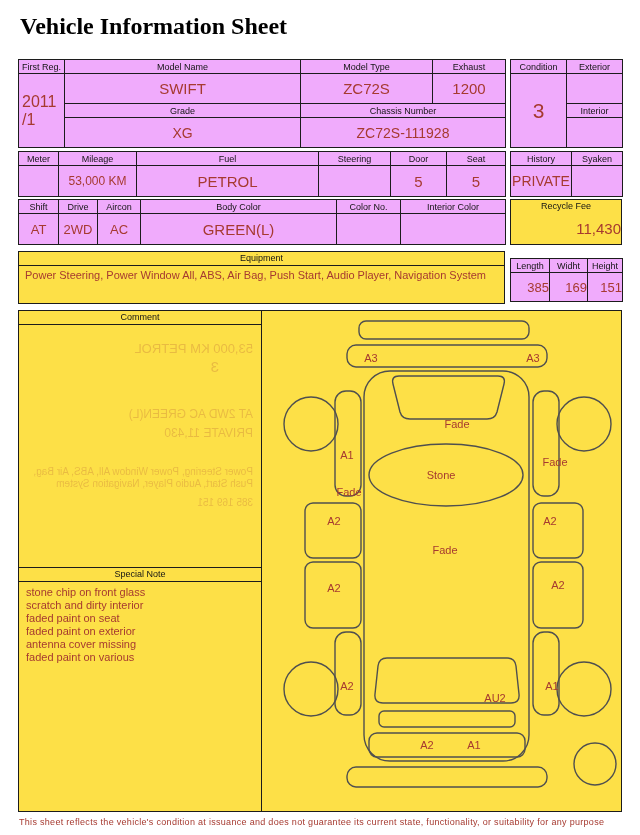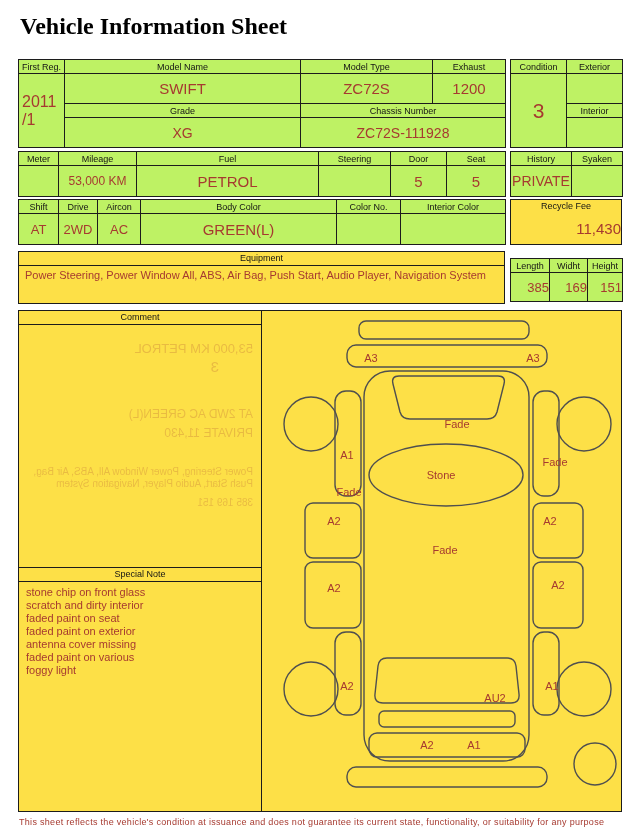--- a/index.html
+++ b/index.html
@@ -2,21 +2,21 @@
 <html style="--accent: #A63A30; --border: #1c1c1c;"><head>
 <meta charset="utf-8">
 <style>
   :root { --accent:#A63A30; --border:#1c1c1c; }
   html,body { margin:0; padding:0; background:#fff; }
   .sheet { position:relative; width:640px; height:835px; background:#fff; overflow:hidden;
            font-family:"Liberation Sans","DejaVu Sans",sans-serif; color:#141414; }
   .doc-title { position:absolute; left:0; top:13px; width:640px; text-align:left;
                font-family:"Liberation Serif","DejaVu Serif",serif; font-weight:700; font-size:24px; color:#000;padding-left:20px; }
 
-  table.tbl { position:absolute; border-collapse:collapse; table-layout:fixed; background:#bef264; }
+  table.tbl { position:absolute; border-collapse:collapse; table-layout:fixed; background:#f0abfc; }
   .tbl td { border:1px solid var(--border); padding:0; text-align:center; vertical-align:middle; overflow:hidden; }
   td.hdr { font-size:9px; color:#141414; }
   tr.h13 > td { height:13px; }
   tr.h28 > td { height:28px;text-align:right; }
   tr.h29 > td { height:29px; }
   tr.h30 > td { height:30px; }
   .val { color:var(--accent); }
   .fs10{font-size:14px}.fs12{font-size:12px}.fs13{font-size:13px}.fs14{font-size:14px}
   .fs15{font-size:15px}.fs21{font-size:21px}
   td.firstreg { text-align:left; padding-left:3px; font-size:16px; line-height:18px; color:var(--accent); }
@@ -235,21 +235,20 @@
       </div>
       <div class="note-sec">
         <div class="pane-hdr">Special Note</div>
         <div class="notes">
           <div class="note">stone chip on front glass</div>
           <div class="note">scratch and dirty interior</div>
           <div class="note">faded paint on seat</div>
           <div class="note">faded paint on exterior</div>
           <div class="note">antenna cover missing</div>
           <div class="note">faded paint on various</div>
-          <div class="note">foggy light</div>
         </div>
       </div>
     </div>
 
     <svg class="diagram" width="352" height="492" viewBox="0 0 352 492">
       <rect class="car-line" x="88" y="6" width="170" height="18" rx="7"></rect>
       <rect class="car-line" x="76" y="30" width="200" height="22" rx="9"></rect>
       <rect class="car-line" x="93" y="56" width="165" height="390" rx="26"></rect>
       <path class="car-line" d="M128,61 L227,61 Q235,61 233,69 L226,97 Q224,104 216,104 L139,104 Q131,104 129,97 L122,69 Q120,61 128,61 Z"></path>
       <ellipse class="car-line" cx="175" cy="160" rx="77" ry="31"></ellipse>

